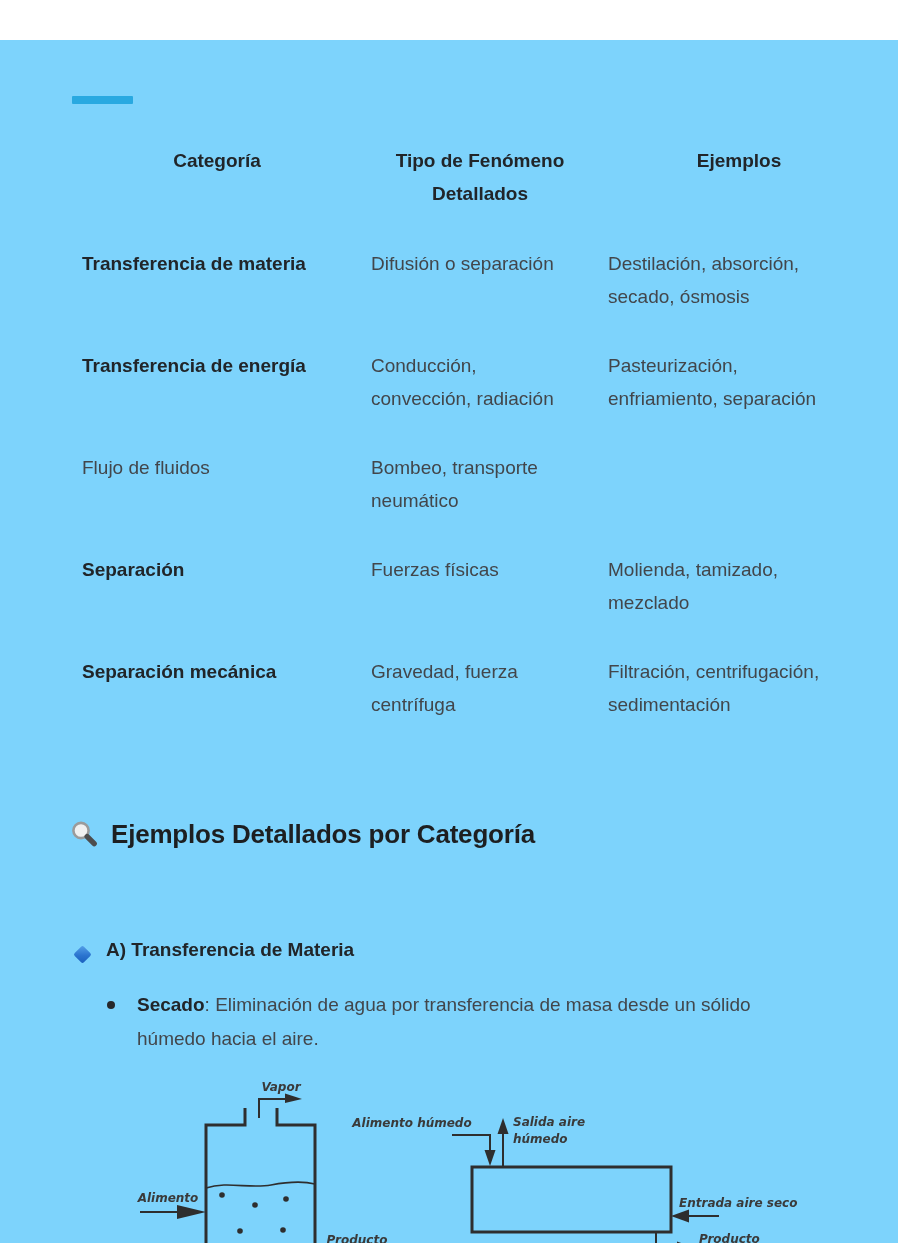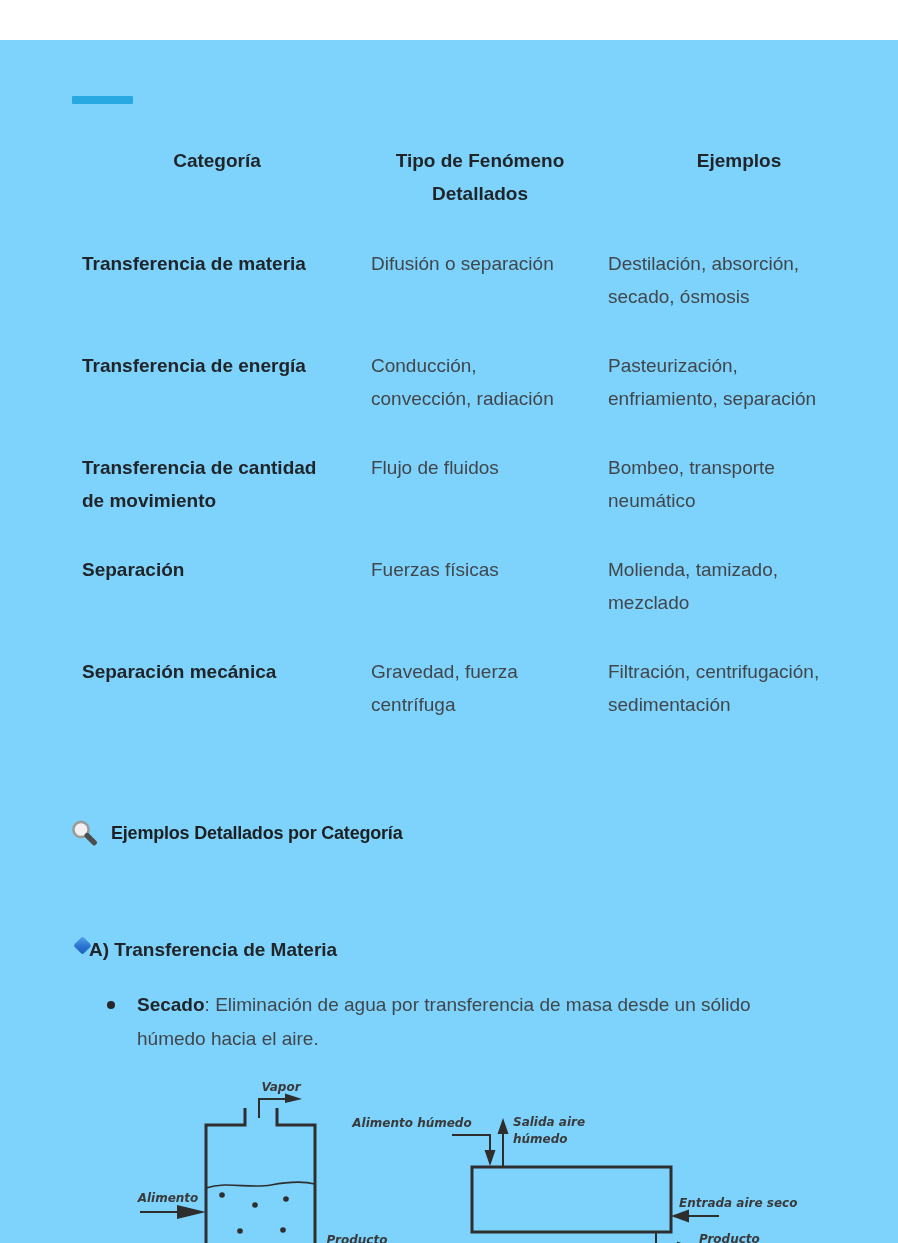--- a/index.html
+++ b/index.html
@@ -49,31 +49,32 @@
   .t-body .c2, .t-body .c3 { color: #42464b; }
   
   .section-heading {
     position: absolute;
     left: 70px; top: 779px;
     display: flex;
     align-items: center;
     gap: 12px;
   }
   .section-heading h1 {
-    font-size: 18px;
+    font-size: 26px;
     font-weight: bold;
     color: #1d1f21;
     letter-spacing: -0.2px;
   }
   
   .subsection-heading {
     position: absolute;
     left: 76px; top: 899px;
     display: flex;
-    align-items: flex-start;
+    align-items: flex-end;
+    gap: 17px;
   }
   .diamond {
     width: 13px; height: 13px;
     transform: rotate(45deg);
     border-radius: 2px;
     background: linear-gradient(135deg, #55a1e8 0%, #2b74cf 55%, #1a5fbd 100%);
     flex: 0 0 auto;
   }
   .subsection-heading h2 {
     font-size: 19px;
@@ -146,22 +147,20 @@
 secado, ósmosis</div>
       </div>
       <div class="t-row">
         <div class="t-cell c1">Transferencia de energía</div>
         <div class="t-cell c2">Conducción,
 convección, radiación</div>
         <div class="t-cell c3">Pasteurización,
 enfriamiento, separación</div>
       </div>
       <div class="t-row">
-        <div class="t-cell c1">Transferencia de cantidad
-de movimiento</div>
         <div class="t-cell c2">Flujo de fluidos</div>
         <div class="t-cell c3">Bombeo, transporte
 neumático</div>
       </div>
       <div class="t-row">
         <div class="t-cell c1">Separación</div>
         <div class="t-cell c2">Fuerzas físicas</div>
         <div class="t-cell c3">Molienda, tamizado,
 mezclado</div>
       </div>

